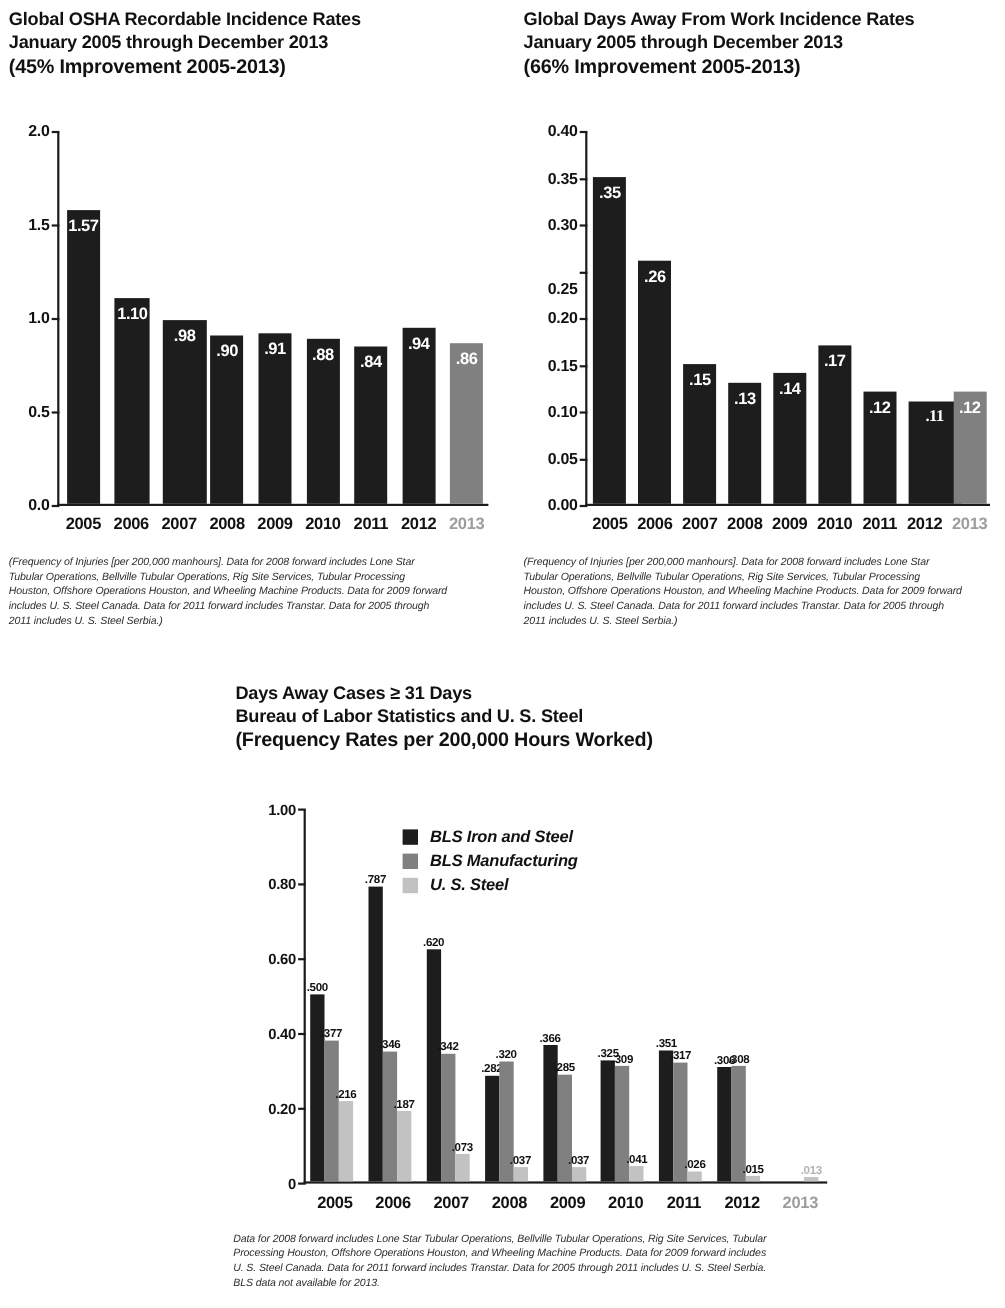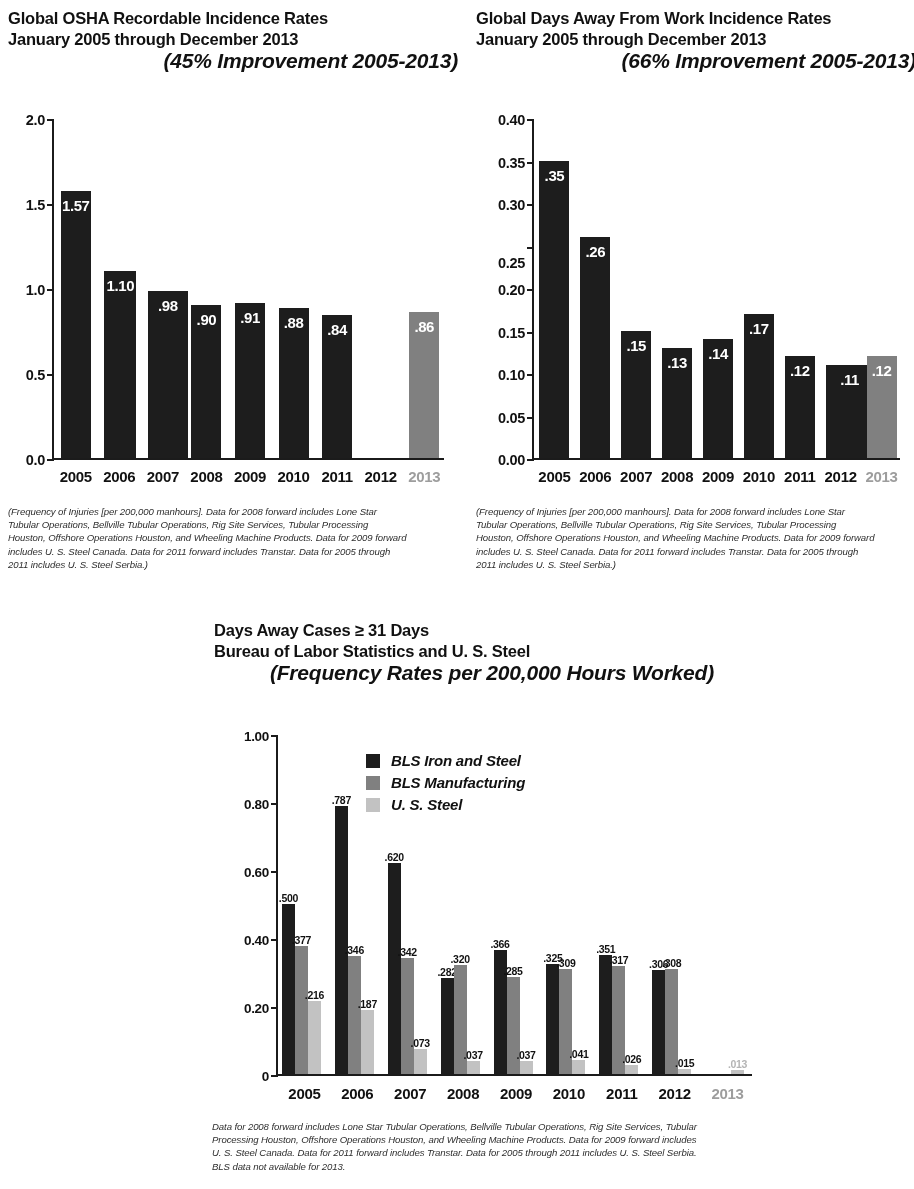--- a/index.html
+++ b/index.html
@@ -19,26 +19,24 @@
   
   .title-line {
     font-weight: bold;
     font-size: 16.5px;
     line-height: 21px;
     letter-spacing: -0.2px;
     white-space: nowrap;
   }
   .title-sub {
     font-weight: bold;
-    font-style: italic;
-    font-size: 21px;
+    font-size: 18px;
     line-height: 21px;
     letter-spacing: -0.2px;
     white-space: nowrap;
-    text-align: right;
   }
   .footnote {
     font-style: italic;
     font-size: 9.6px;
     line-height: 13.2px;
     color: #2e2e2e;
     letter-spacing: -0.1px;
   }
 
   
@@ -173,20 +171,23 @@
       </div>
       <div class="xlabel" style="left: 174.222px; width: 43.5556px; top: 348px;">2009</div>
       <div class="bar" style="background: rgb(29, 29, 29); left: 224.556px; width: 30px; height: 149.6px;">
         <div class="bar-val-in" style="top: 6px;">.88</div>
       </div>
       <div class="xlabel" style="left: 217.778px; width: 43.5556px; top: 348px;">2010</div>
       <div class="bar" style="background: rgb(29, 29, 29); left: 268.111px; width: 30px; height: 142.8px;">
         <div class="bar-val-in" style="top: 6px;">.84</div>
       </div>
       <div class="xlabel" style="left: 261.333px; width: 43.5556px; top: 348px;">2011</div>
+      <div class="bar" style="background: rgb(29, 29, 29); left: 311.667px; width: 30px; height: 159.8px;">
+        <div class="bar-val-in" style="top: 6px;">.94</div>
+      </div>
       <div class="xlabel" style="left: 304.889px; width: 43.5556px; top: 348px;">2012</div>
       <div class="bar" style="background: rgb(128, 128, 128); left: 355.222px; width: 30px; height: 146.2px;">
         <div class="bar-val-in" style="top: 6px;">.86</div>
       </div>
       <div class="xlabel muted" style="left: 348.444px; width: 43.5556px; top: 348px;">2013</div>
     </div>
 </div>
 
 <div class="footnote" style="position:absolute; left:8px; top:505px; width:400px;">(Frequency of Injuries [per 200,000 manhours]. Data for 2008 forward includes Lone Star Tubular Operations, Bellville Tubular Operations, Rig Site Services, Tubular Processing Houston, Offshore Operations Houston, and Wheeling Machine Products. Data for 2009 forward includes U. S. Steel Canada. Data for 2011 forward includes Transtar. Data for 2005 through 2011 includes U. S. Steel Serbia.)</div>
 
@@ -237,21 +238,21 @@
       </div>
       <div class="xlabel" style="left: 163.556px; width: 40.8889px; top: 348px;">2009</div>
       <div class="bar" style="background: rgb(29, 29, 29); left: 209.889px; width: 30px; height: 144.5px;">
         <div class="bar-val-in" style="top: 6px;">.17</div>
       </div>
       <div class="xlabel" style="left: 204.444px; width: 40.8889px; top: 348px;">2010</div>
       <div class="bar" style="background: rgb(29, 29, 29); left: 250.778px; width: 30px; height: 102px;">
         <div class="bar-val-in" style="top: 6px;">.12</div>
       </div>
       <div class="xlabel" style="left: 245.333px; width: 40.8889px; top: 348px;">2011</div>
-      <div class="bar" style="background: rgb(29, 29, 29); left: 291.667px; width: 48px; height: 93.5px;">
+      <div class="bar" style="background: rgb(29, 29, 29); left: 291.667px; width: 48px; height: 93.5px; font-family: Liberation Serif, serif;">
         <div class="bar-val-in" style="top: 6px;">.11</div>
       </div>
       <div class="xlabel" style="left: 286.222px; width: 40.8889px; top: 348px;">2012</div>
       <div class="bar" style="background: rgb(128, 128, 128); left: 332.556px; width: 30px; height: 102px;">
         <div class="bar-val-in" style="top: 6px;">.12</div>
       </div>
       <div class="xlabel muted" style="left: 327.111px; width: 40.8889px; top: 348px;">2013</div>
     </div>
 </div>
 

